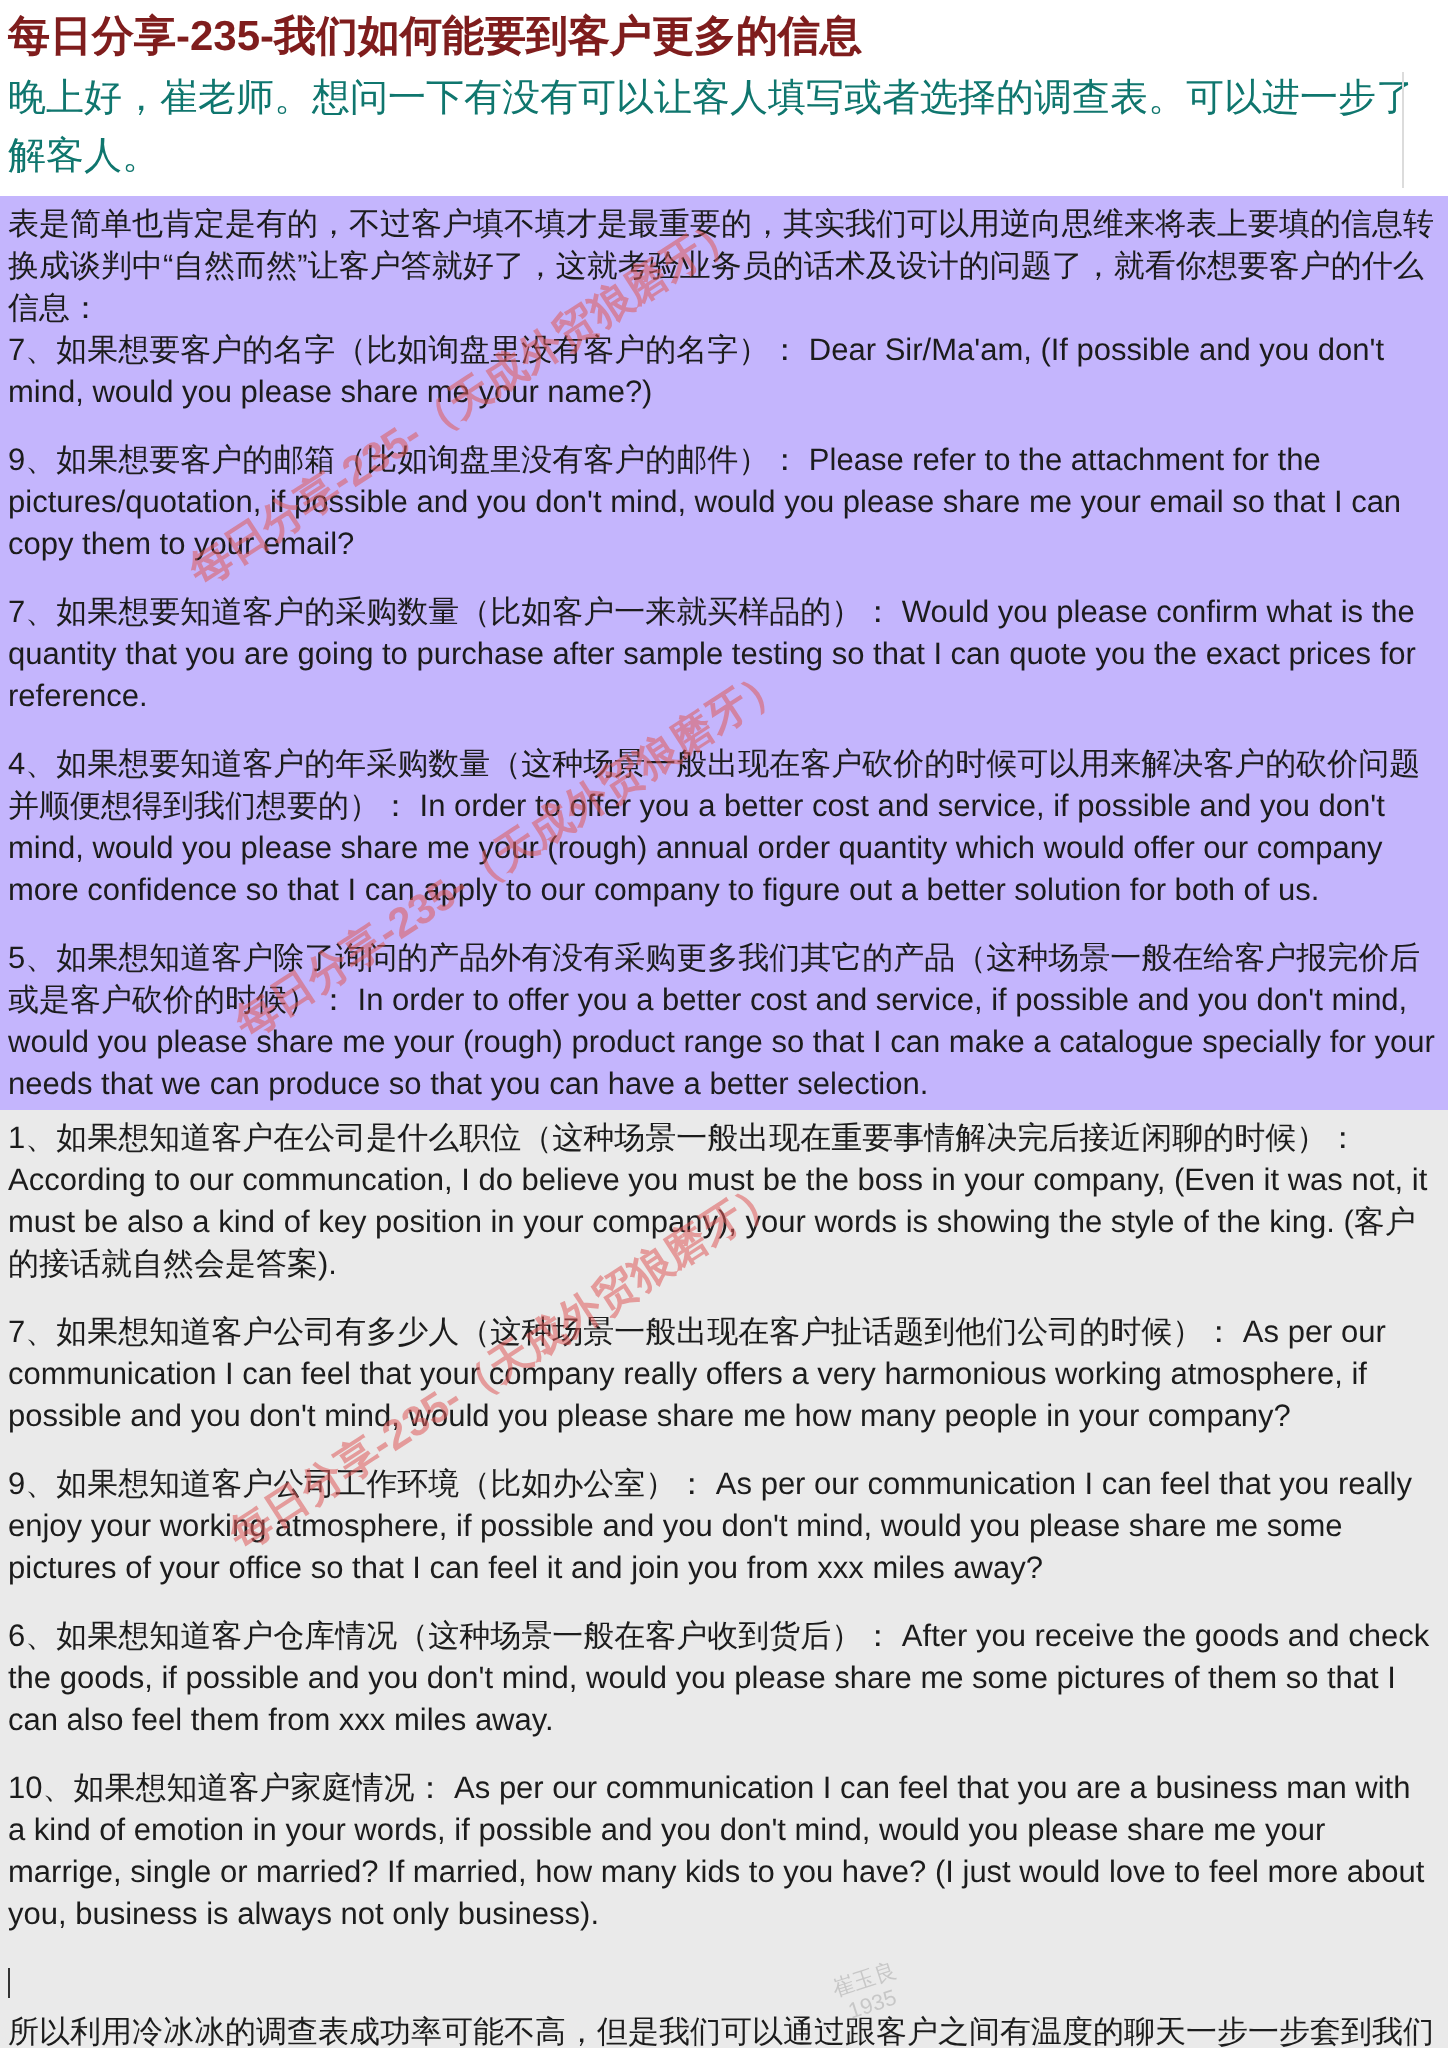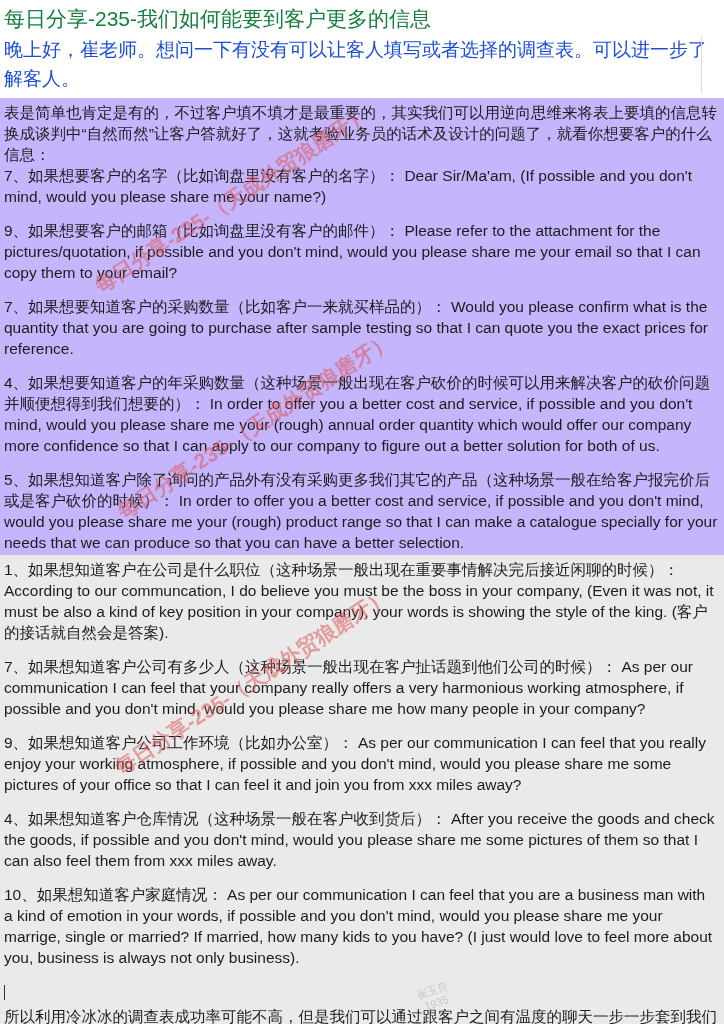--- a/index.html
+++ b/index.html
@@ -4,25 +4,25 @@
 <style>
   * { box-sizing: border-box; }
   html,body { margin:0; padding:0; }
   body {
     width:724px; height:1024px; overflow:hidden; position:relative;
     background:#ffffff;
     font-family:"Liberation Sans","DejaVu Sans",sans-serif;
     color:#1c1c1c;
   }
   .page-title {
-    color:#15803d; font-weight:normal; font-size:21px;
+    color:#7f1d1d; font-weight:bold; font-size:21px;
     padding:6px 4px 2px 4px; line-height:26px;
   }
   .question {
-    font-size:19px; color:#1d4ed8; line-height:29px;
+    font-size:19px; color:#0f766e; line-height:29px;
     padding:1px 6px 5px 4px; word-break:break-word;
   }
   .q-rule { position:absolute; left:701px; top:36px; width:1px; height:58px; background:#dcdcdc; }
   .sec { padding:4px 6px 2px 4px; font-size:15.5px; line-height:21px; word-break:break-word; }
   .sec-a { background:#c4b5fd; }
   .sec-b { background:#eaeaea; }
   .sec p { margin:0 0 13px 0; }
   .sec p.no-gap { margin-bottom:0; }
   .caret { display:inline-block; width:1px; height:15px; background:#333; vertical-align:middle; }
   
@@ -54,21 +54,21 @@
   <p>9、如果想要客户的邮箱（比如询盘里没有客户的邮件）： Please refer to the attachment for the pictures/quotation, if possible and you don't mind, would you please share me your email so that I can copy them to your email?</p>
   <p>7、如果想要知道客户的采购数量（比如客户一来就买样品的）： Would you please confirm what is the quantity that you are going to purchase after sample testing so that I can quote you the exact prices for reference.</p>
   <p>4、如果想要知道客户的年采购数量（这种场景一般出现在客户砍价的时候可以用来解决客户的砍价问题并顺便想得到我们想要的）： In order to offer you a better cost and service, if possible and you don't mind, would you please share me your (rough) annual order quantity which would offer our company more confidence so that I can apply to our company to figure out a better solution for both of us.</p>
   <p class="no-gap">5、如果想知道客户除了询问的产品外有没有采购更多我们其它的产品（这种场景一般在给客户报完价后或是客户砍价的时候）： In order to offer you a better cost and service, if possible and you don't mind, would you please share me your (rough) product range so that I can make a catalogue specially for your needs that we can produce so that you can have a better selection.</p>
 </div>
 
 <div class="sec sec-b">
   <p>1、如果想知道客户在公司是什么职位（这种场景一般出现在重要事情解决完后接近闲聊的时候）： According to our communcation, I do believe you must be the boss in your company, (Even it was not, it must be also a kind of key position in your company), your words is showing the style of the king. (客户的接话就自然会是答案).</p>
   <p>7、如果想知道客户公司有多少人（这种场景一般出现在客户扯话题到他们公司的时候）： As per our communication I can feel that your company really offers a very harmonious working atmosphere, if possible and you don't mind, would you please share me how many people in your company?</p>
   <p>9、如果想知道客户公司工作环境（比如办公室）： As per our communication I can feel that you really enjoy your working atmosphere, if possible and you don't mind, would you please share me some pictures of your office so that I can feel it and join you from xxx miles away?</p>
-  <p>4、如果想知道客户仓库情况（这种场景一般在客户收到货后）： After you receive the goods and check the goods, if possible and you don't mind, would you please share me some pictures of them so that I can also feel them from xxx miles away.</p>
+  <p>6、如果想知道客户仓库情况（这种场景一般在客户收到货后）： After you receive the goods and check the goods, if possible and you don't mind, would you please share me some pictures of them so that I can also feel them from xxx miles away.</p>
   <p>10、如果想知道客户家庭情况： As per our communication I can feel that you are a business man with a kind of emotion in your words, if possible and you don't mind, would you please share me your marrige, single or married? If married, how many kids to you have? (I just would love to feel more about you, business is always not only business).</p>
   <p class="no-gap" style="margin-bottom:4px;"><span class="caret"></span></p>
   <p class="no-gap">所以利用冷冰冰的调查表成功率可能不高，但是我们可以通过跟客户之间有温度的聊天一步一步套到我们想要的信息。同时也要提醒我们广大外贸业务员：想要得到客户更多的信息我们自己本身也要树立起专业的服务态度（戒掉冷冰冰的只有生意的话术），才能在轻描淡写间达到目的。</p>
 </div>
 
 <div class="wm wm1">每日分享-235-（天成外贸狼磨牙）</div>
 <div class="wm wm2">每日分享-235-（天成外贸狼磨牙）</div>
 <div class="wm wm3">每日分享-235-（天成外贸狼磨牙）</div>
 
 <div class="wm-mini">

